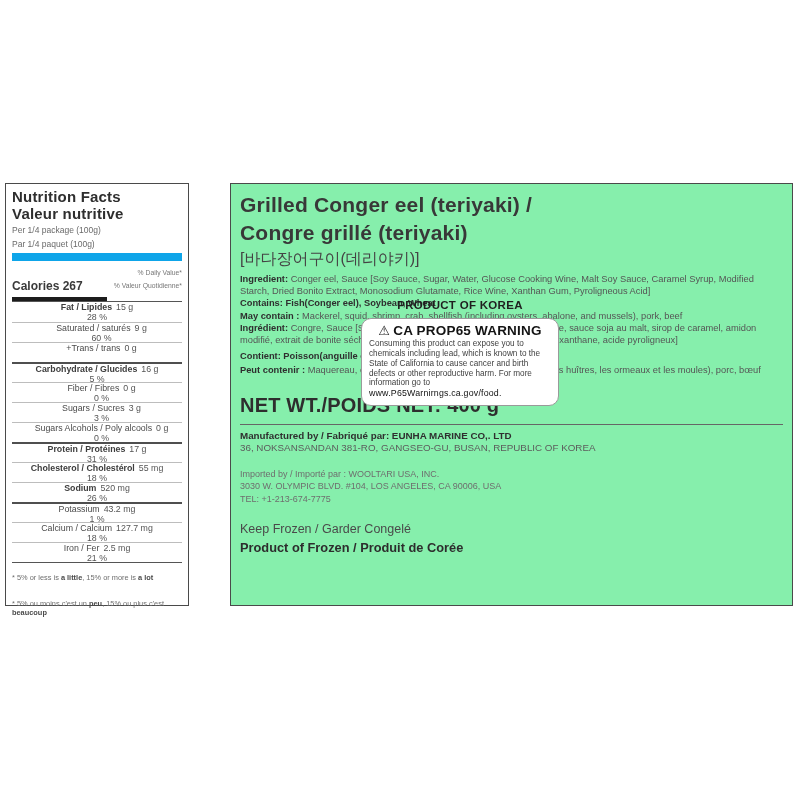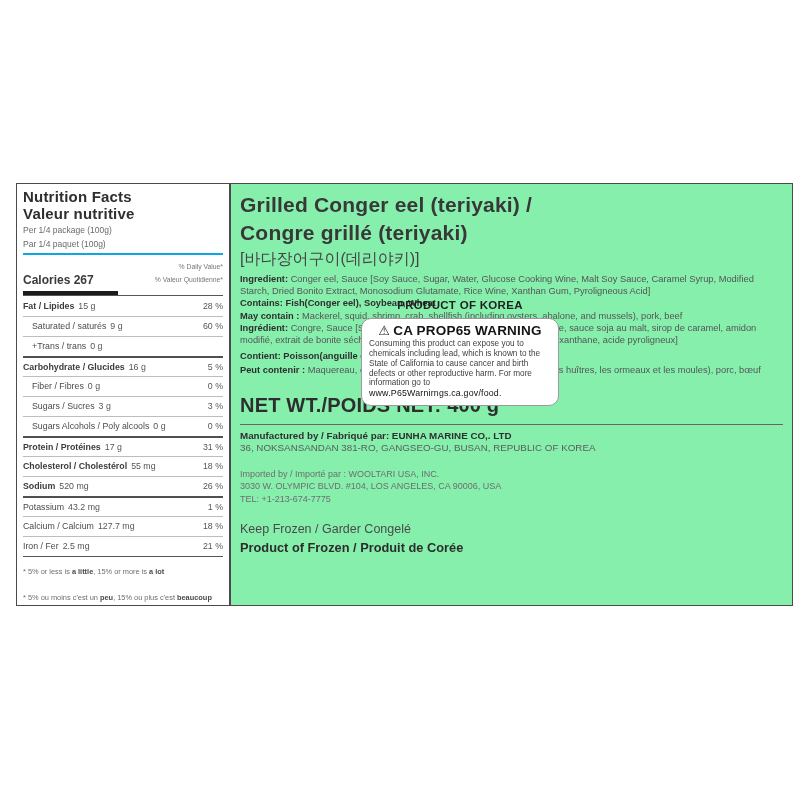--- a/index.html
+++ b/index.html
@@ -1,31 +1,31 @@
 <!DOCTYPE html>
 <html><head>
 <meta charset="utf-8">
 <style>
   * { margin: 0; padding: 0; box-sizing: border-box; }
   html, body { width: 800px; height: 800px; background: #ffffff; font-family: "Liberation Sans", sans-serif; color: #3c3c3c; }
   .stage { position: relative; width: 800px; height: 800px; background: #fff; overflow: hidden; }
 
   
-  .nf-box { position: absolute; left: 16px; top: 183px; width: 214px; height: 423px;
+  .nf-box { position: absolute; left: 5px; top: 183px; width: 184px; height: 423px;
             border: 1px solid #4a4a4a; background: #fff; padding: 5px 6px 0 6px; }
   .nf-title { font-size: 15px; font-weight: bold; color: #2e2e2e; line-height: 1.1; letter-spacing: 0.2px; }
   .nf-serving { font-size: 8.5px; color: #6a6a6a; margin-top: 3px; line-height: 1.35; }
-  .nf-serving-last { padding-bottom: 2px; border-bottom: 2px solid #0ea5e9; }
+  .nf-serving-last { padding-bottom: 2px; border-bottom: 8px solid #0ea5e9; }
   .nf-header { display: flex; justify-content: space-between; align-items: flex-end; padding: 6px 0 4px 0; }
   .nf-calories { font-size: 12px; font-weight: bold; color: #3a3a3a; }
   .nf-dv { text-align: right; font-size: 6.8px; color: #777; line-height: 1.9; }
   .nf-thickbar { width: 95px; height: 4px; background: #1c1c1c; margin-bottom: 0; }
   .nf-rows { border-top: 1px solid #555; }
   .nf-row { display: flex; justify-content: space-between; align-items: center; height: 20px;
-            font-size: 8.8px; color: #4a4a4a; border-top: 1px solid #bdbdbd; }
+            font-size: 8.8px; color: #4a4a4a; border-top: 1px solid #bdbdbd; flex-direction: column; }
   .nf-row:first-child { border-top: none; }
   .nf-row.group { border-top: 2px solid #4f4f4f; }
   .nf-row .nm { white-space: nowrap; }
   .nf-row.mainrow .nm { font-weight: bold; color: #3d3d3d; }
   .nf-row.indent { padding-left: 9px; }
   .nf-row .amt { margin-left: 4px; font-weight: normal; color: #555; }
   .nf-row .dv { white-space: nowrap; color: #555; }
   .nf-foot { border-top: 1px solid #555; padding-top: 10px; font-size: 7.4px; color: #6d6d6d; }
   .nf-foot .line { margin-bottom: 17px; }
   .nf-foot b { color: #4a4a4a; }

